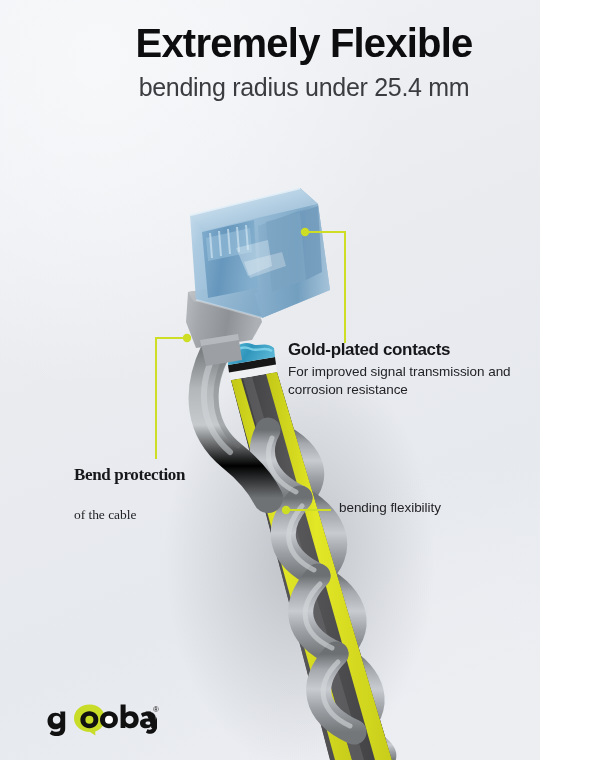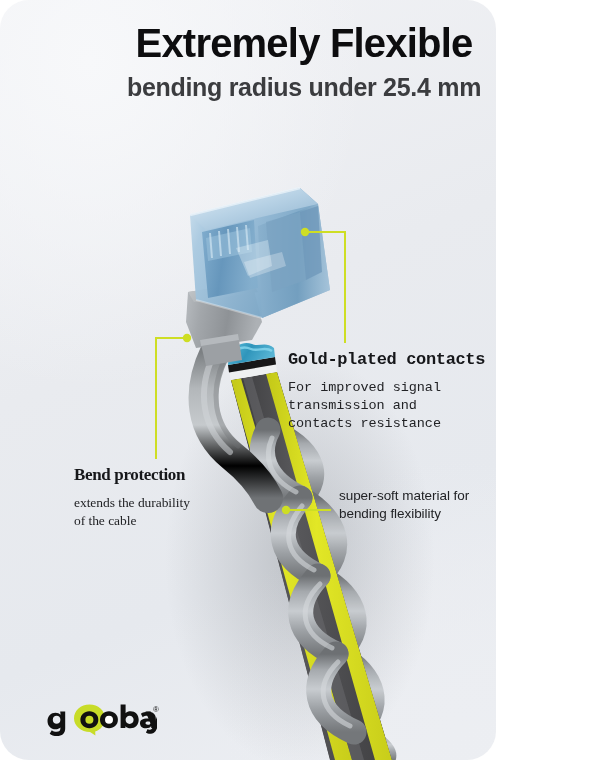--- a/index.html
+++ b/index.html
@@ -7,49 +7,48 @@
     padding: 0;
   }
   body {
     width: 608px;
     height: 760px;
     font-family: "Liberation Sans", sans-serif;
     overflow: hidden;
   }
   #stage {
     position: relative;
-    width: 496px;
+    width: 540px;
     height: 760px;
     background:
       radial-gradient(ellipse 90% 70% at 18% 8%, #f7f8fa 0%, rgba(247,248,250,0) 62%),
       radial-gradient(ellipse 80% 60% at 92% 96%, #eceef2 0%, rgba(236,238,242,0) 60%),
       linear-gradient(157deg, #f2f3f6 0%, #e9ebef 42%, #e6e9ee 70%, #edeff3 100%);
     overflow: hidden;
-    border-radius: 29px;
   }
 
   
   .head-wrap {
     position: absolute;
     top: 22px;
     left: 0;
     width: 608px;
     text-align: center;
   }
   .title {
     font-size: 40px;
     font-weight: 700;
     letter-spacing: -0.8px;
     color: #0d0d0f;
     line-height: 1.05;
     margin: 0;
   }
   .subtitle {
     font-size: 25px;
-    font-weight: 700;
+    font-weight: 400;
     letter-spacing: -0.3px;
     color: #3b3c3f;
     line-height: 1.1;
     margin: 10px 0 0 0;
   }
 
   
   #art {
     position: absolute;
     inset: 0;
@@ -69,23 +68,23 @@
     line-height: 1.18;
     margin: 0;
     white-space: nowrap;
   }
   .co-body {
     font-size: 13.5px;
     font-weight: 400;
     color: #222326;
     letter-spacing: -0.05px;
     line-height: 1.32;
-    margin: 9px 0 0 0;
-  }
-  #callout-gold { left: 288px; top: 350px; font-family: Liberation Mono, monospace; }
+    margin: 3px 0 0 0;
+  }
+  #callout-gold { left: 288px; top: 340px; }
   #callout-bend { left: 74px;  top: 465px; font-family: Liberation Serif, serif; }
   #callout-tpe  { left: 339px; top: 478px; }
 
   
   #logo {
     position: absolute;
     left: 47px;
     top: 702px;
     width: 110px;
     height: 34px;
@@ -305,35 +304,35 @@
 
   <div class="head-wrap">
     <h1 class="title">Extremely Flexible</h1>
     <p class="subtitle">bending radius under 25.4 mm</p>
   </div>
 
   <div class="callout" id="callout-gold">
     <p class="co-title">Gold-plated contacts</p>
     <p class="co-body">
       <span>For improved signal transmission and</span><br>
-      <span>contacts resistance</span>
+      <span>corrosion resistance</span>
     </p>
   </div>
 
   <div class="callout" id="callout-bend">
     <p class="co-title">Bend protection</p>
     <p class="co-body">
-      <span>extends the durability</span><br>
+      <br>
       <span>of the cable</span>
     </p>
   </div>
 
   <div class="callout" id="callout-tpe">
     <p class="co-body">
-      <span>super-soft material for</span><br>
+      <br>
       <span>bending flexibility</span>
     </p>
   </div>
 
   <div id="logo">
     <svg viewBox="0 0 110 34" width="110" height="34" xmlns="http://www.w3.org/2000/svg">
 
       <path d="M27,16.5 C27,8.6 33.8,2.6 42.5,2.6 C51.2,2.6 58,8.6 58,16.5
                C58,22.6 53.9,27.7 48.2,29.6 L48.4,33.6 L43.0,29.9
                C34.3,29.9 27,24.2 27,16.5 Z" fill="#c8dc28"></path>

